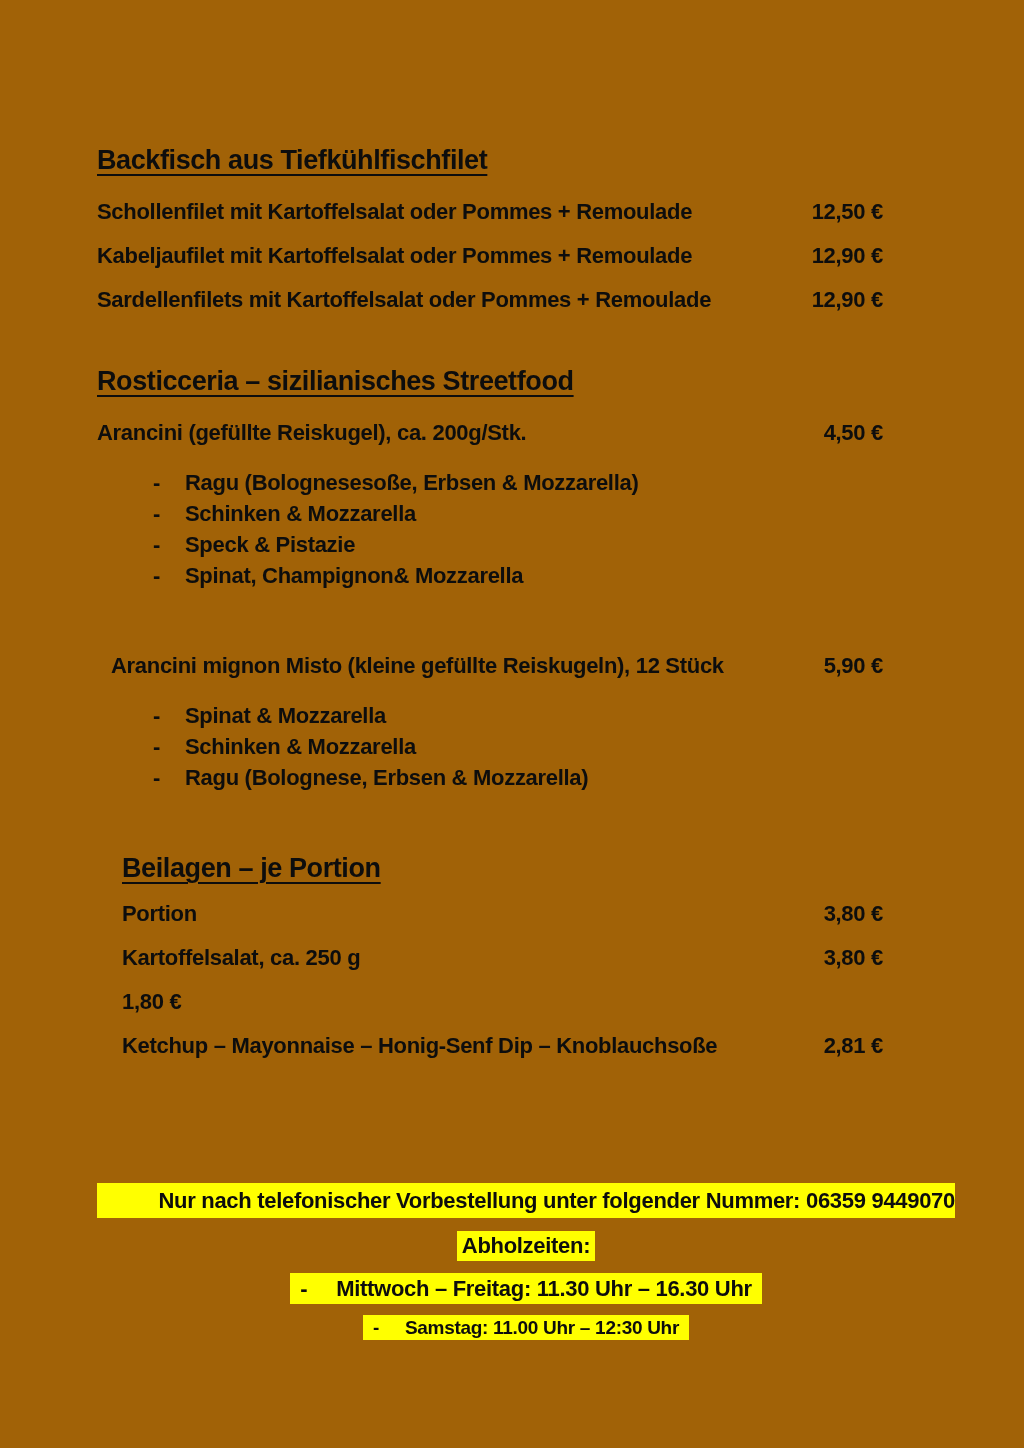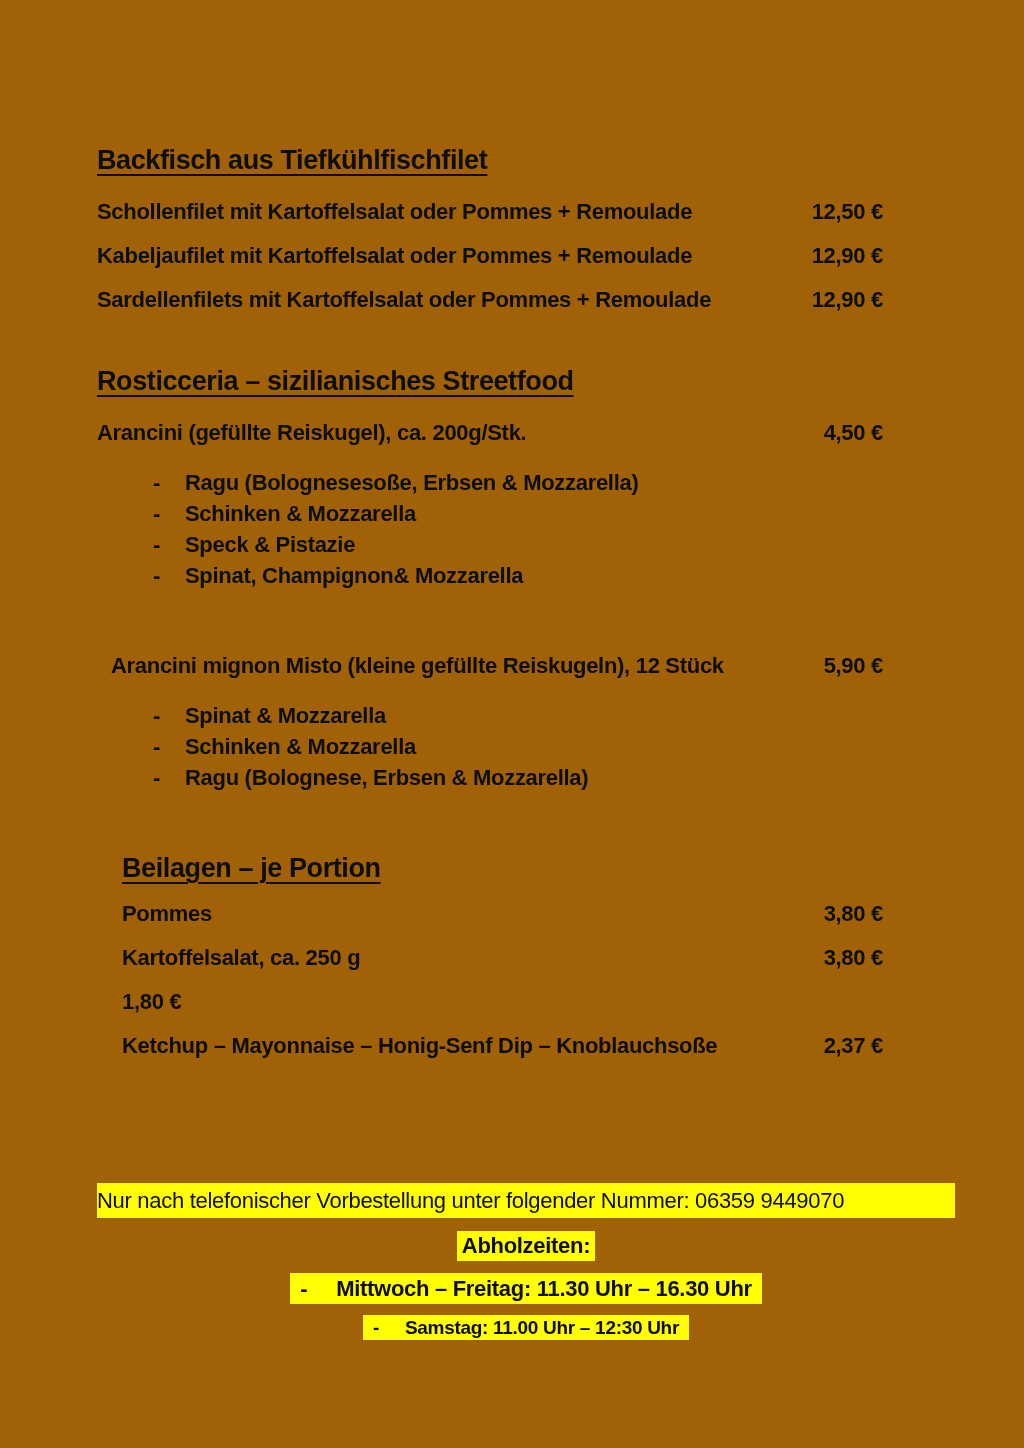--- a/index.html
+++ b/index.html
@@ -64,24 +64,24 @@
   .footer {
     position: absolute;
     left: 97px; top: 1183px;
     width: 858px;
     text-align: center;
   }
   .hl { background: #ffff00; }
   .order-note {
     display: block;
     font-size: 22px;
-    font-weight: 400;
+    font-weight: 700;
     letter-spacing: -0.3px;
     line-height: 35px;
-    text-align: left;
+    text-align: right;
   }
   .center-line { margin-top: 13px; }
   .pickup-heading {
     display: inline-block;
     font-size: 22px;
     font-weight: 700;
     letter-spacing: -0.3px;
     line-height: 30px;
     padding: 0 5px;
   }
@@ -163,33 +163,33 @@
         </li>
         <li>
           <span class="dash">-</span><span>Ragu (Bolognese, Erbsen &amp; Mozzarella)</span>
         </li>
       </ul>
     </section>
 
     <section class="sec-beilagen">
       <h2 class="section-heading">Beilagen – je Portion</h2>
       <div class="row">
-        <span class="item-name">Pommes</span>
+        <span class="item-name">Portion</span>
         <span class="item-price">3,80 €</span>
       </div>
       <div class="row">
         <span class="item-name">Kartoffelsalat, ca. 250 g</span>
         <span class="item-price">3,80 €</span>
       </div>
       <div class="row">
         <span class="item-price">1,80 €</span>
       </div>
       <div class="row">
         <span class="item-name">Ketchup – Mayonnaise – Honig-Senf Dip – Knoblauchsoße</span>
-        <span class="item-price">2,37 €</span>
+        <span class="item-price">2,81 €</span>
       </div>
     </section>
   </main>
 
   <footer class="footer">
     <span class="order-note hl">Nur nach telefonischer Vorbestellung unter folgender Nummer: 06359 9449070</span>
     <div class="center-line">
       <span class="pickup-heading hl">Abholzeiten:</span>
     </div>
     <div class="center-line" style="margin-top:0;">

